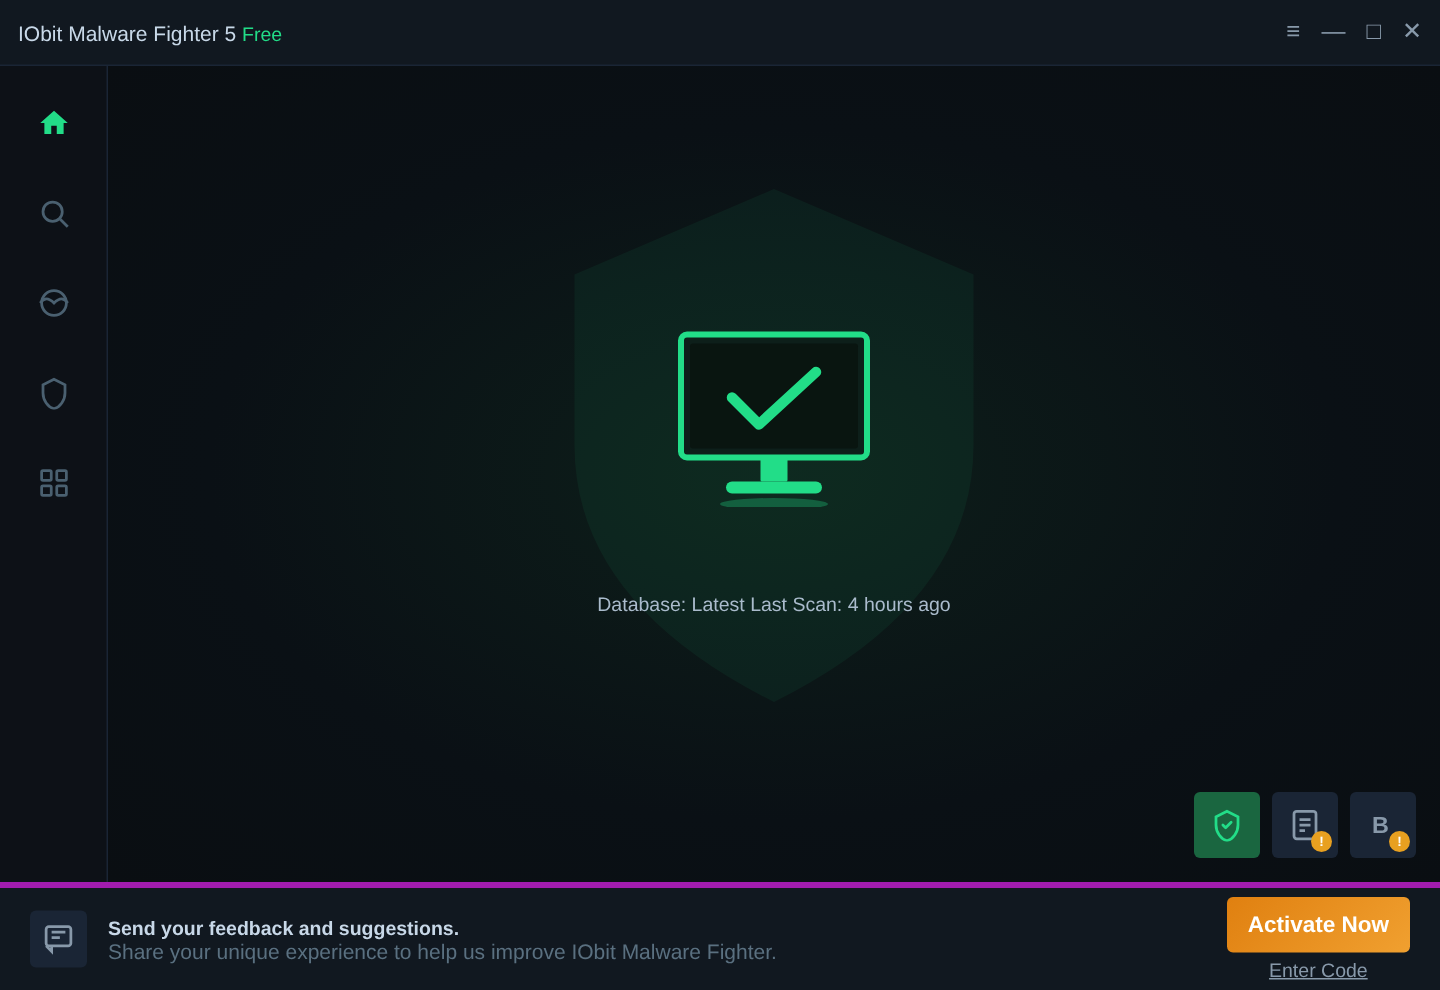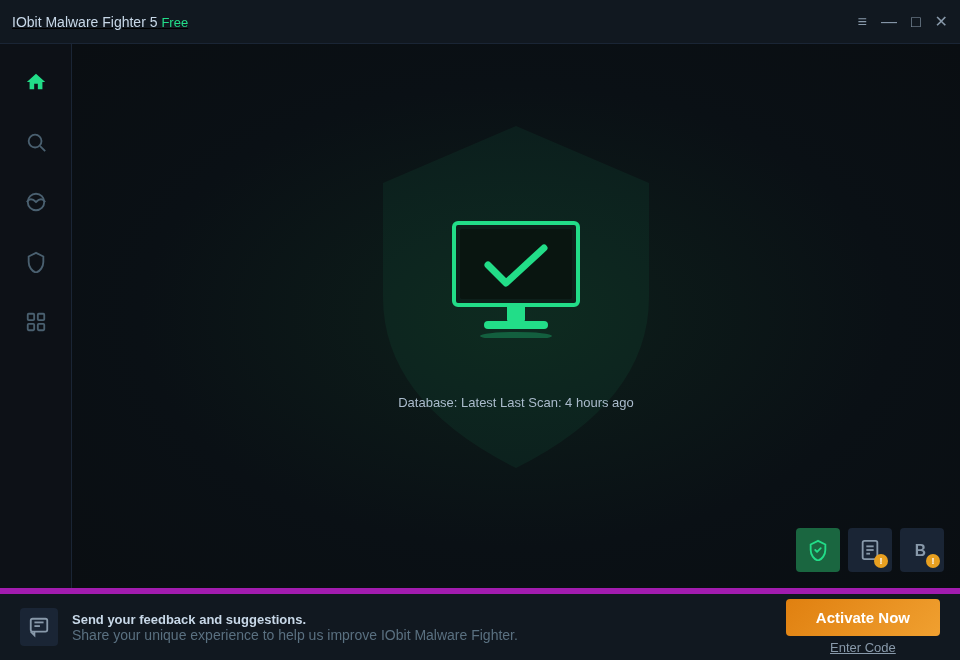--- a/index.html
+++ b/index.html
@@ -19,21 +19,20 @@
       justify-content: space-between;
       background: #111820;
       height: 44px;
       padding: 0 12px;
       border-bottom: 1px solid #1a2535;
     }
     #title-bar-left {
       display: flex;
       align-items: flex-end;
       gap: 6px;
-      text-decoration: underline;
     }
     #app-title {
       color: #c8d8e8;
       font-size: 14px;
       font-weight: 400;
     }
     #app-title-free {
       color: #22dd88;
       font-size: 13px;
     }
@@ -193,21 +192,21 @@
       justify-content: center;
       font-size: 9px;
       color: #fff;
       font-weight: bold;
     }
 
     
     #footer {
       height: 72px;
       background: #111820;
-      border-top: 6px solid #a21caf;
+      border-top: 4px solid #a21caf;
       display: flex;
       align-items: center;
       justify-content: space-between;
       padding: 0 20px;
     }
     #footer-left {
       display: flex;
       align-items: center;
       gap: 14px;
     }
@@ -236,21 +235,21 @@
       display: flex;
       flex-direction: column;
       align-items: center;
       gap: 4px;
     }
     #activate-btn {
       background: linear-gradient(135deg, #e08010, #f0a030);
       color: #fff;
       border: none;
       border-radius: 4px;
-      padding: 10px 30px;
+      padding: 10px 14px;
       font-size: 15px;
       font-weight: 600;
       cursor: pointer;
       transition: opacity 0.2s;
       white-space: nowrap;
     }
     #enter-code-link {
       color: #8899aa;
       font-size: 13px;
       text-decoration: underline;

